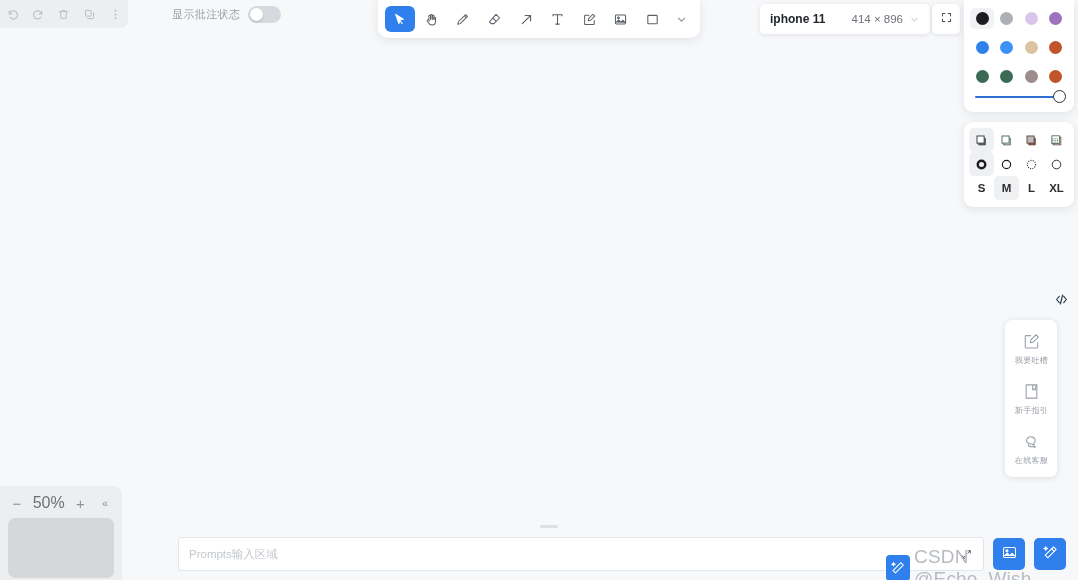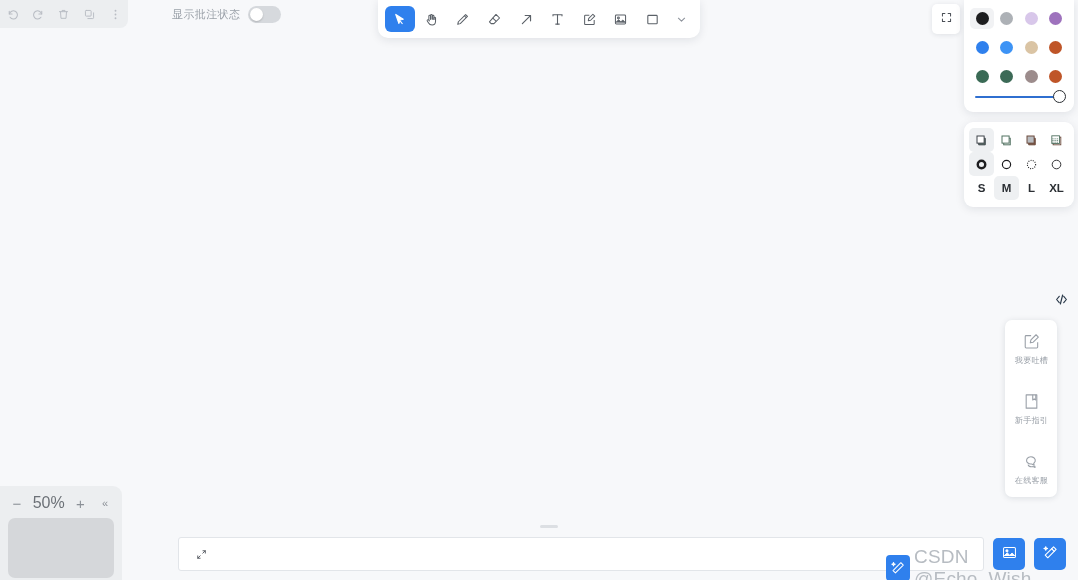--- a/index.html
+++ b/index.html
@@ -157,21 +157,21 @@
   }
 
   
   .help-rail {
     position: absolute; left: 1005px; top: 320px;
     width: 52px; background: #fff;
     border-radius: 7px;
     box-shadow: 0 1px 6px rgba(20,30,50,.12);
     padding: 12px 0 10px 0;
     display: flex; flex-direction: column; align-items: center;
-    gap: 25px;
+    gap: 15px;
   }
   .help-item {
     display: flex; flex-direction: column; align-items: center;
     gap: 4px; cursor: pointer; width: 100%;
   }
   .help-icon { color: #9aa0a8; display: flex; }
   .help-label {
     font-size: 8.5px; color: #9aa0a8; letter-spacing: .2px;
     white-space: nowrap; transform: scale(.95);
   }
@@ -380,20 +380,29 @@
     </div>
     <div class="tool chev">
       <span>
         <svg width="13" height="13" viewBox="0 0 16 16" fill="none" stroke="currentColor" stroke-width="1.3" stroke-linecap="round" stroke-linejoin="round">
             <path d="M4.2 6.4L8 10l3.8-3.6"></path>
           </svg>
       </span>
     </div>
   </div>
 
+  <div class="device-bar">
+    <span class="device-name">iphone 11</span>
+    <span class="device-res">414 × 896</span>
+    <span class="device-chev">
+      <svg width="11" height="11" viewBox="0 0 16 16" fill="none" stroke="currentColor" stroke-width="1.3" stroke-linecap="round" stroke-linejoin="round">
+          <path d="M4.2 6.4L8 10l3.8-3.6"></path>
+        </svg>
+    </span>
+  </div>
   <div class="fullscreen-btn">
     <span>
       <svg width="13" height="13" viewBox="0 0 16 16" fill="none" stroke="currentColor" stroke-width="1.25" stroke-linecap="round" stroke-linejoin="round">
           <path d="M3 6V3h3"></path>
           <path d="M13 6V3h-3"></path>
           <path d="M3 10v3h3"></path>
           <path d="M13 10v3h-3"></path>
         </svg>
     </span>
   </div>
@@ -547,20 +556,21 @@
       <span class="zoom-val">50%</span>
       <span class="zoom-btn">+</span>
       <span class="zoom-btn" style="font-size:11px">«</span>
     </div>
     <div class="zoom-thumb"></div>
   </div>
 
   <div class="drag-handle"></div>
   <div class="prompt-zone">
     <div class="prompt-box">
+      <input class="prompt-input" type="text" placeholder="Prompts输入区域" style="">
       <span class="expand-ic">
         <svg width="13" height="13" viewBox="0 0 16 16" fill="none" stroke="currentColor" stroke-width="1.2" stroke-linecap="round" stroke-linejoin="round">
             <path d="M12.6 3.4L9.6 6.4"></path>
             <path d="M9.8 3.4h2.9v2.9"></path>
             <path d="M3.4 12.6l3-3"></path>
             <path d="M6.3 12.6H3.4V9.7"></path>
           </svg>
       </span>
     </div>
     <div class="act-btn">

